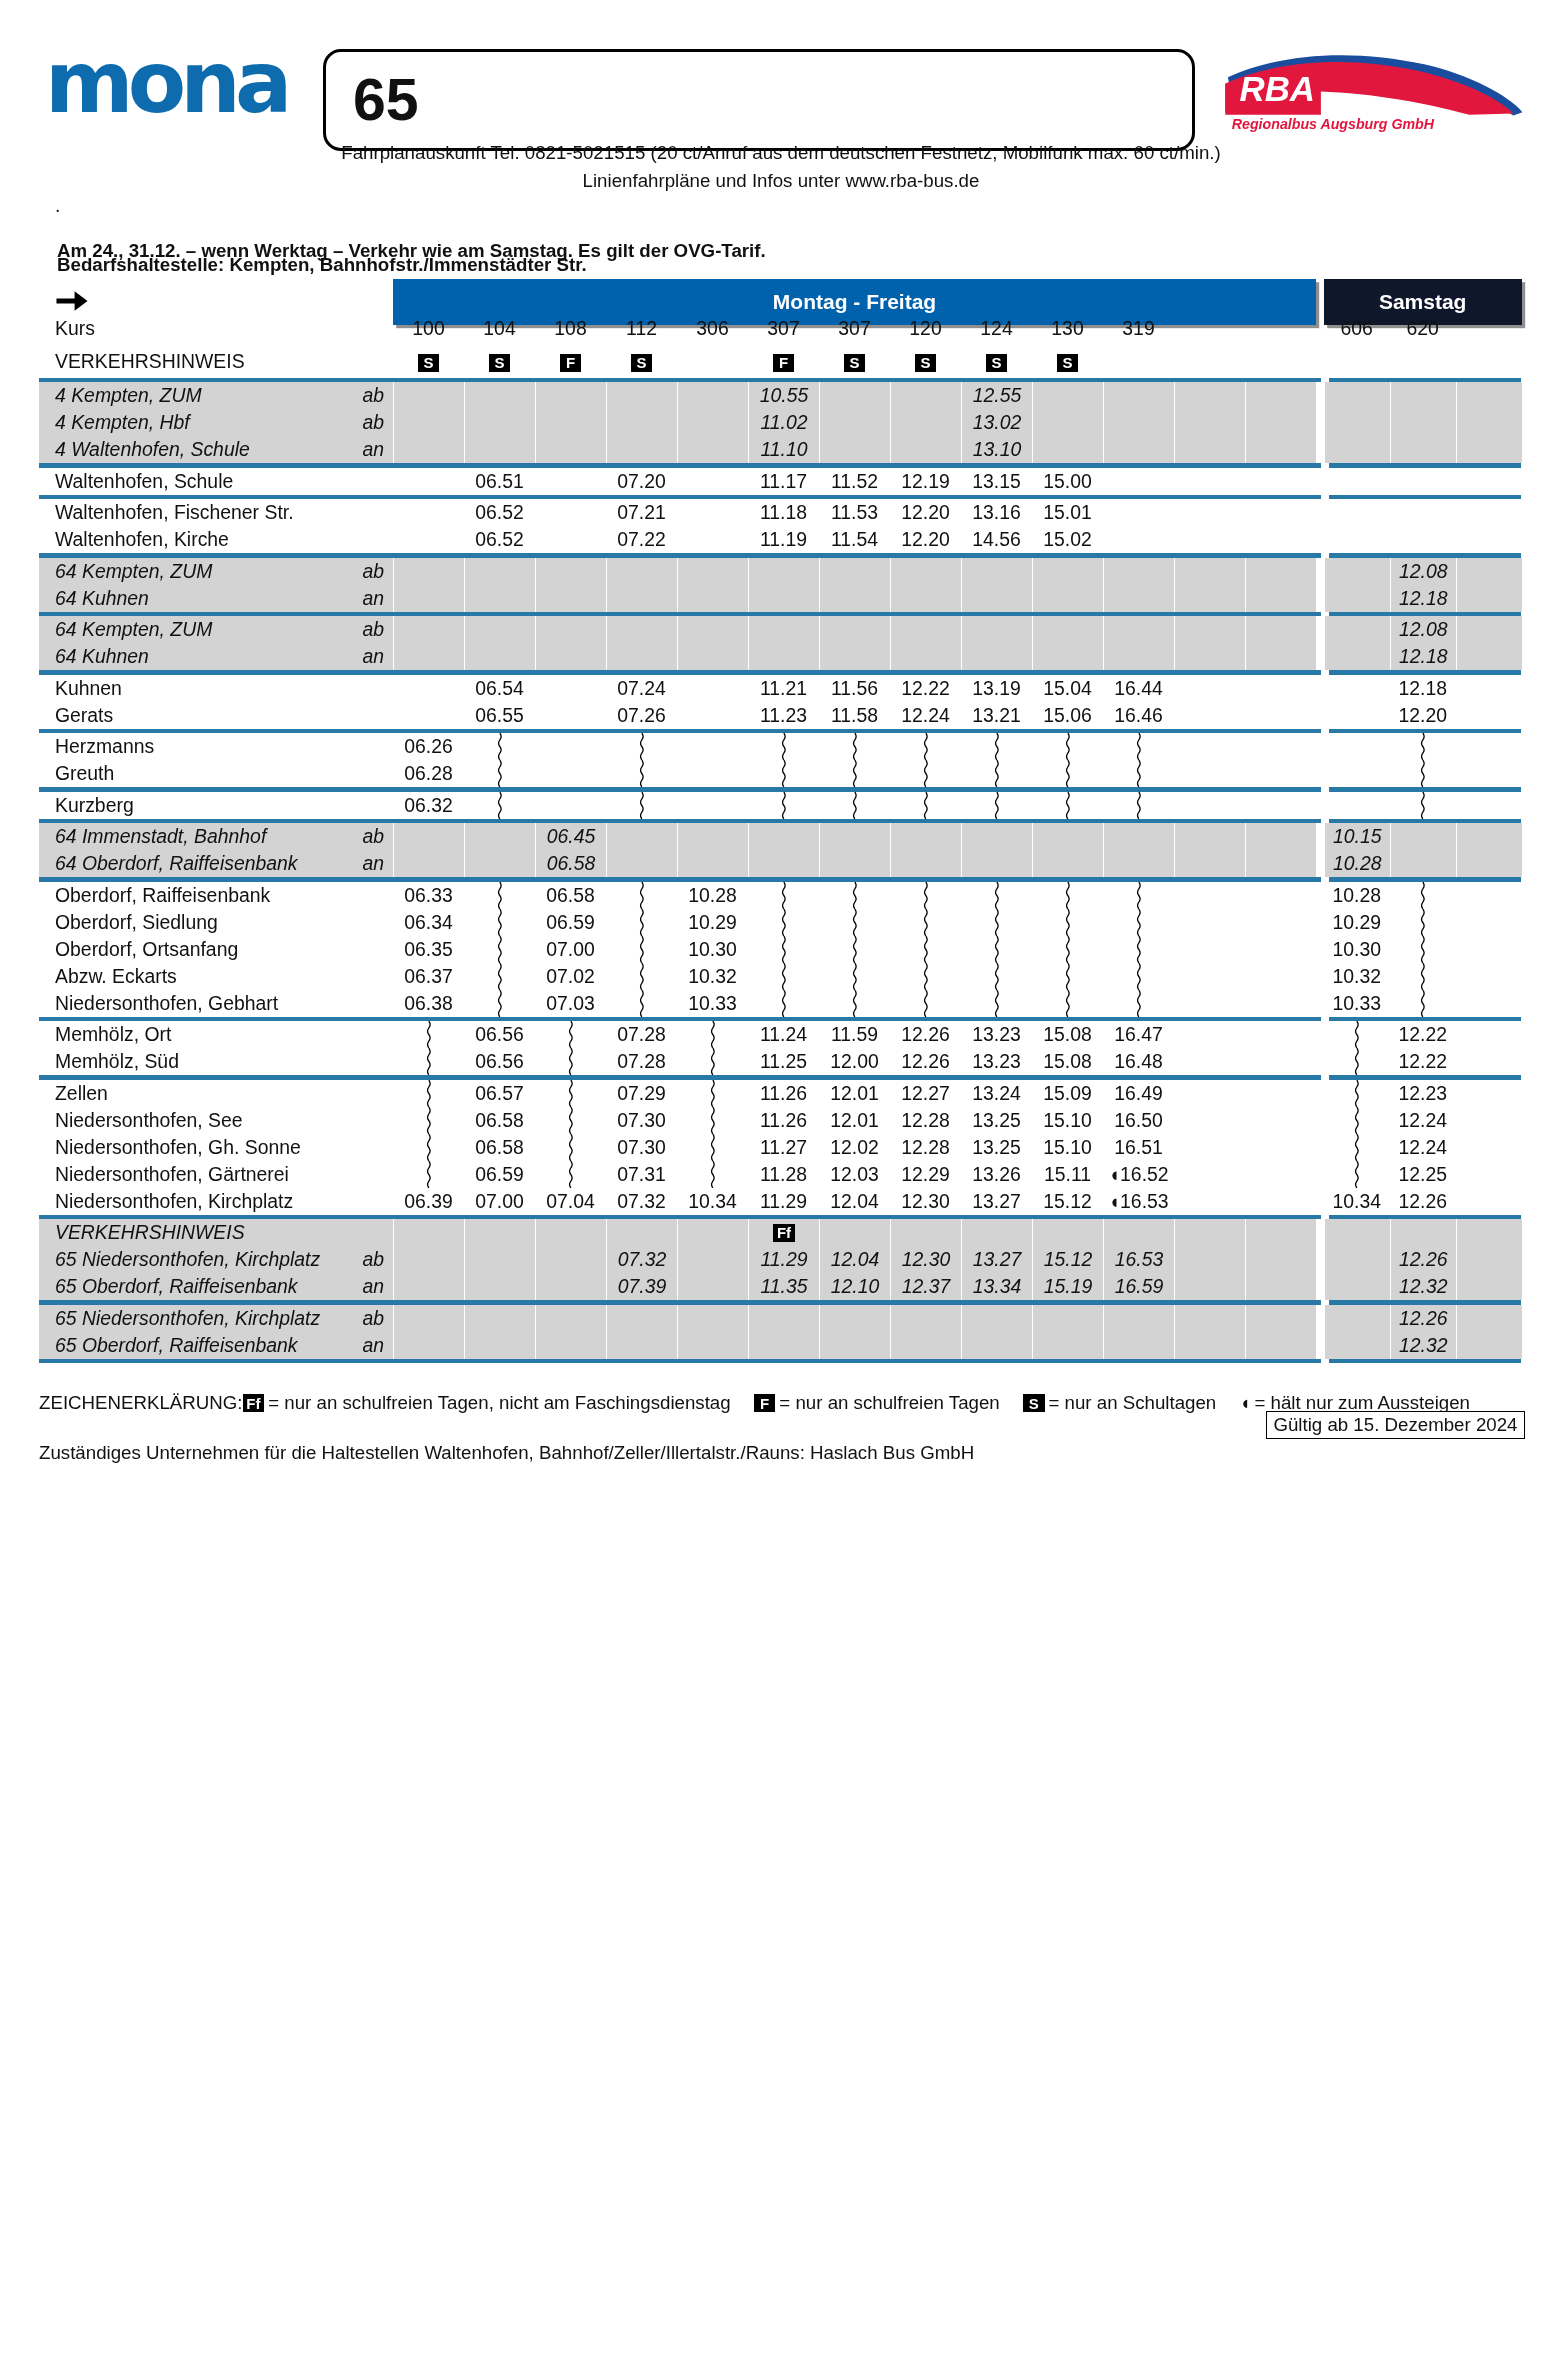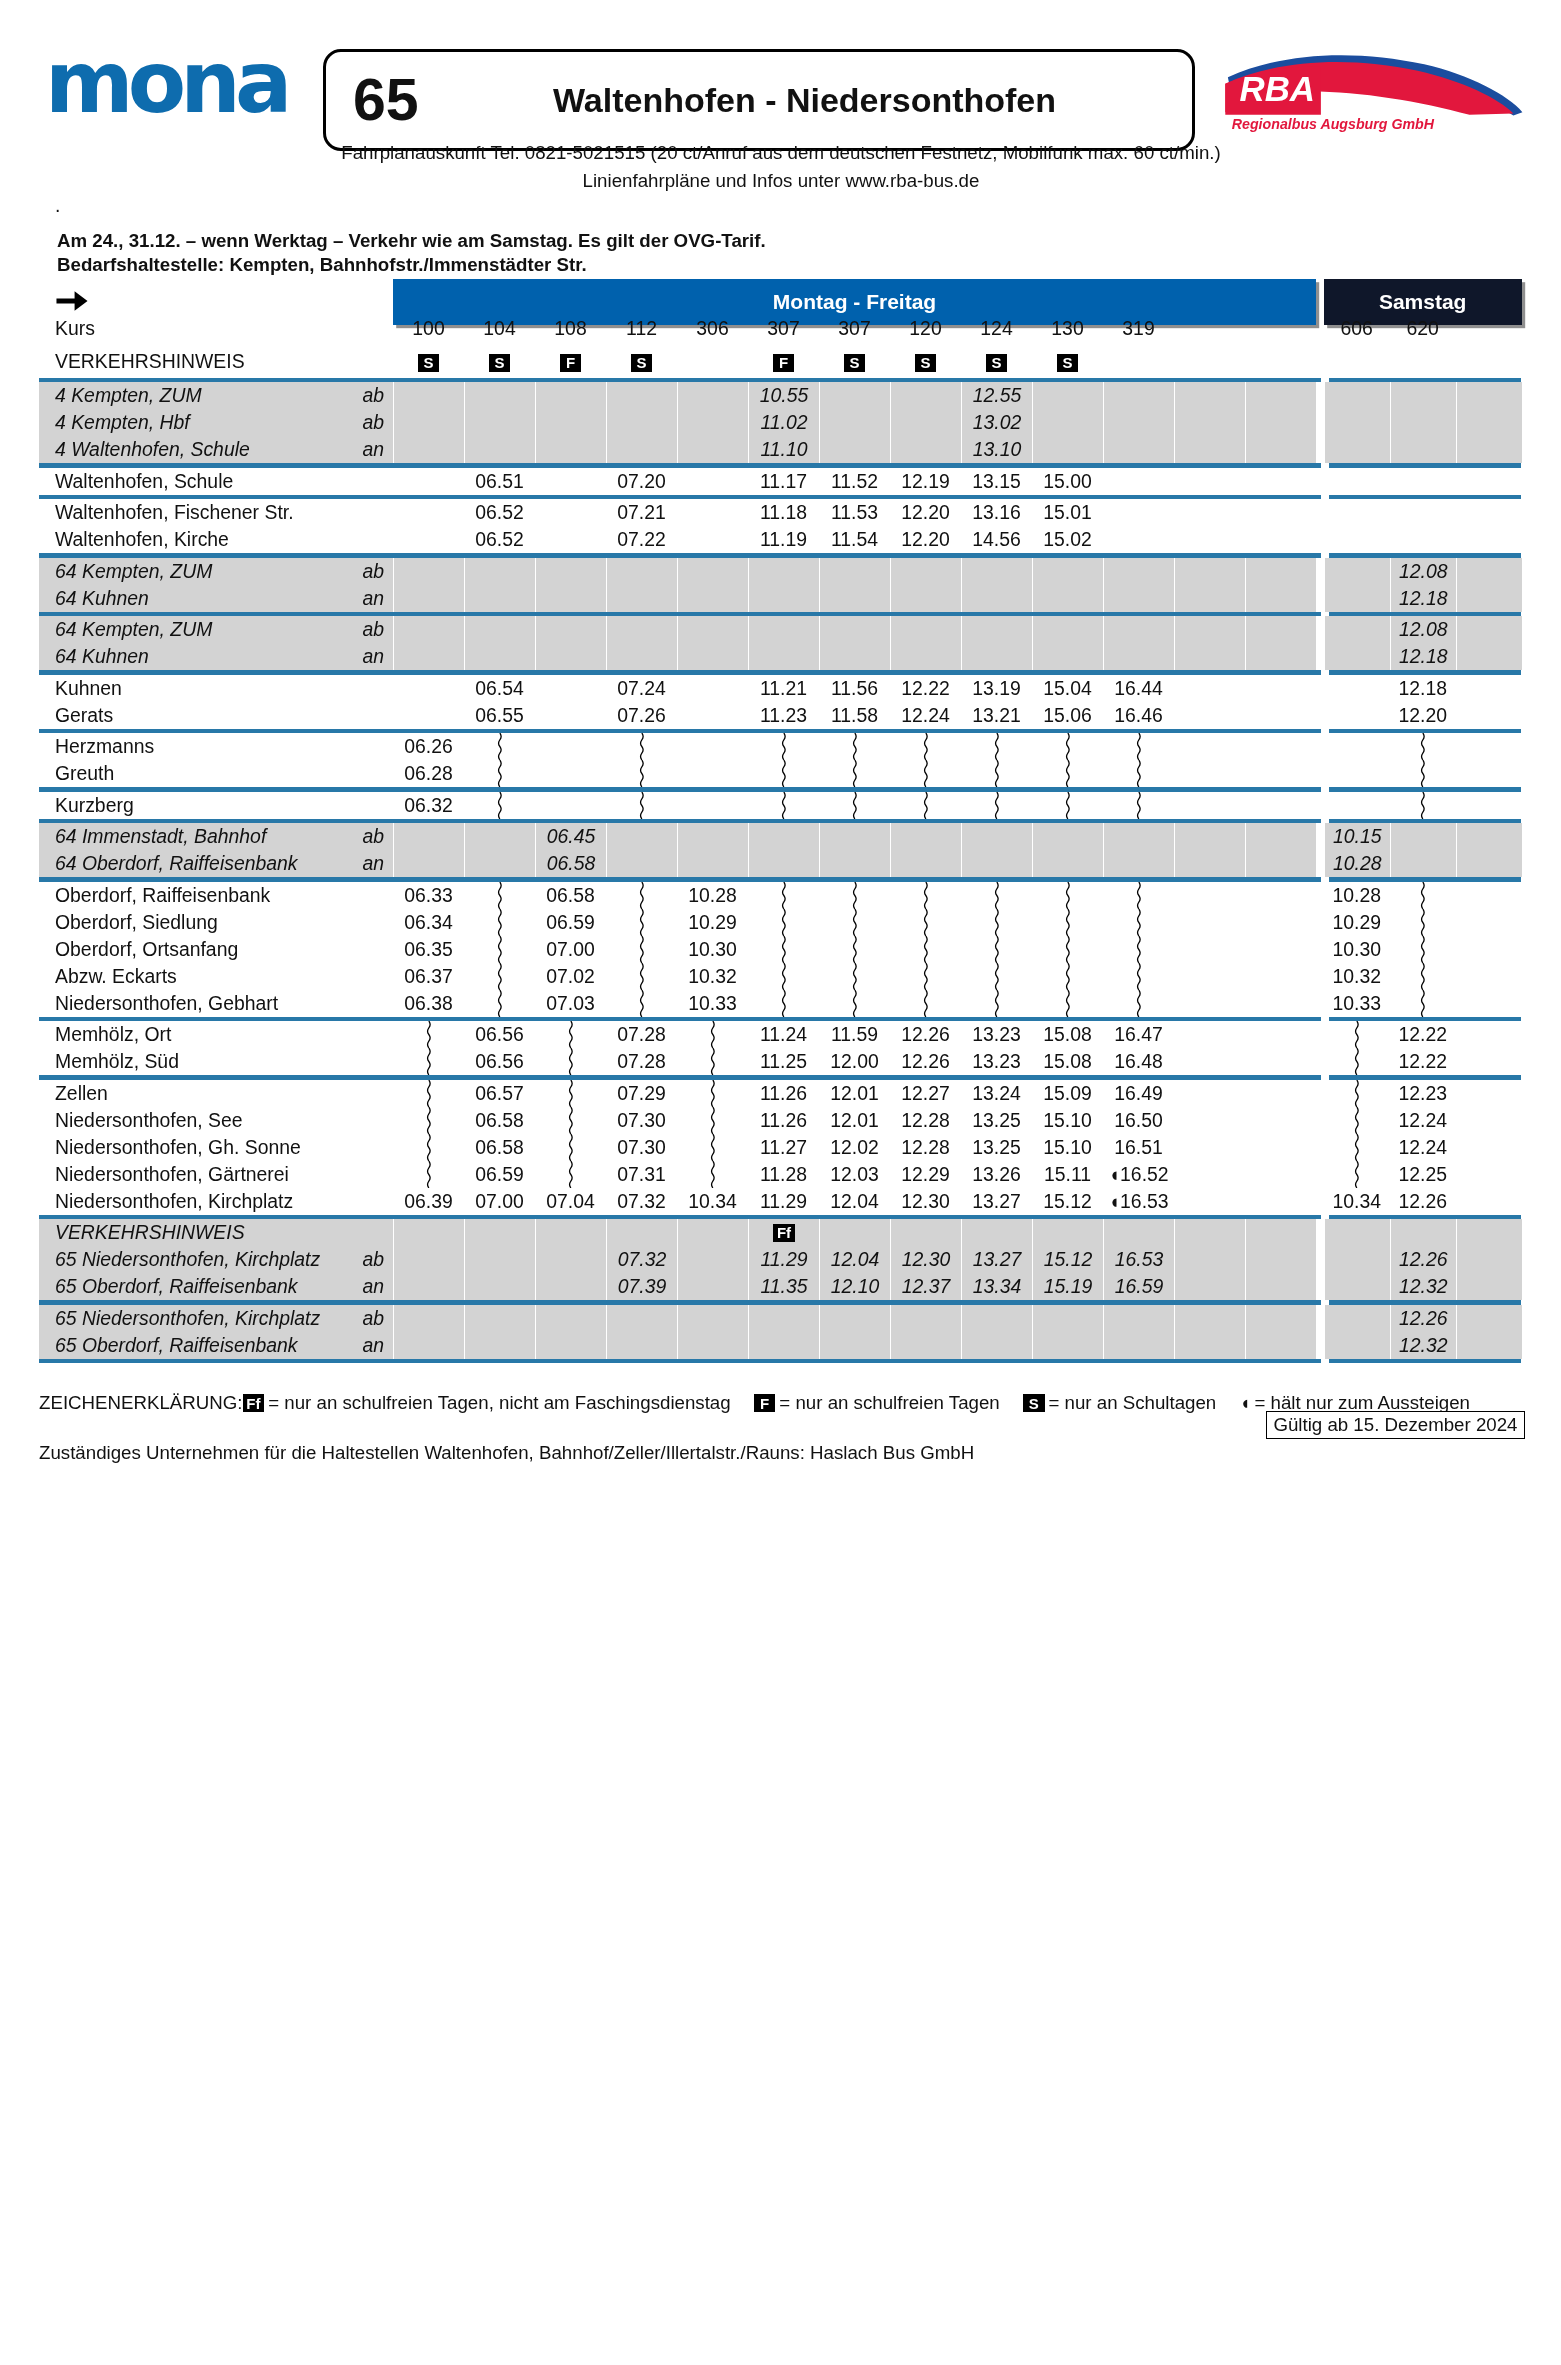--- a/index.html
+++ b/index.html
@@ -20,21 +20,21 @@
   }
   .line-number{font-size:59px;font-weight:bold;padding-left:27px;width:103px;line-height:1;}
   .line-title{flex:1;text-align:center;font-size:34px;font-weight:bold;padding-right:39px;}
   .rba-logo{left:1224px;top:50px;width:301px;height:83px;}
   
   .centered{left:39px;width:1484px;text-align:center;}
   .info-phone{top:142px;font-size:18.7px;}
   .info-web{top:170px;font-size:18.7px;}
   .stray-dot{left:55px;top:194px;font-size:19.4px;}
   .note{left:57px;font-size:18.7px;font-weight:bold;}
-  .note1{top:230px;}
+  .note1{top:240px;}
   .note2{top:254px;}
   
   .ttable{left:39px;top:279px;width:1482px;}
   .trow{display:grid;grid-template-columns:354px repeat(13,71px) 7.7px 66px 66px 66px;align-items:center;}
   .band-row{height:30px;margin-bottom:2.6px;}
   .band{height:46px;display:flex;align-items:center;justify-content:center;
         color:#fff;font-weight:bold;font-size:21px;box-shadow:3.2px 3.2px 0 #8f8f8f;}
   .band-mf{grid-column:2 / span 13;background:#0061ad;}
   .band-sa{grid-column:16 / span 3;background:#0f172a;}
   .arrow-cell{grid-column:1;padding-left:15.5px;}
@@ -64,21 +64,20 @@
   .valid-box{right:37px;top:1411px;border:1.9px solid #000;padding:1.9px 6.5px;font-size:18.7px;background:#fff;}
   .company-note{left:39px;top:1442px;font-size:18.7px;}
 </style>
 </head>
 <body>
 
 <div class="abs mona-logo">mona</div>
 
 <div class="abs line-box">
   <div class="line-number">65</div>
-  <div class="line-title">Waltenhofen - Niedersonthofen</div>
 </div>
 
 <div class="abs rba-logo">
   <svg width="301" height="83" viewBox="0 0 466 128">
     <path d="M6 42 C 90 4, 200 -2, 310 22 C 380 38, 440 70, 462 96 L 448 101 C 400 72, 300 48, 200 46 C 120 45, 50 50, 10 62 Z" fill="#1b4d9e"></path>
     <path d="M2 52 C 80 16, 190 8, 300 32 C 370 48, 425 75, 448 98 L 380 100 C 300 78, 200 62, 120 64 L 2 96 Z" fill="#e2173d"></path>
     <path d="M2 52 C 60 30, 100 24, 150 26 L 150 100 L 2 100 Z" fill="#e2173d"></path>
     <text x="24" y="78" font-size="54" font-weight="bold" font-style="italic" fill="#ffffff" font-family="Liberation Sans, DejaVu Sans, sans-serif">RBA</text>
     <text x="12" y="122" font-size="22" font-weight="bold" font-style="italic" fill="#e2173d" font-family="Liberation Sans, DejaVu Sans, sans-serif">Regionalbus Augsburg GmbH</text>
   </svg>

